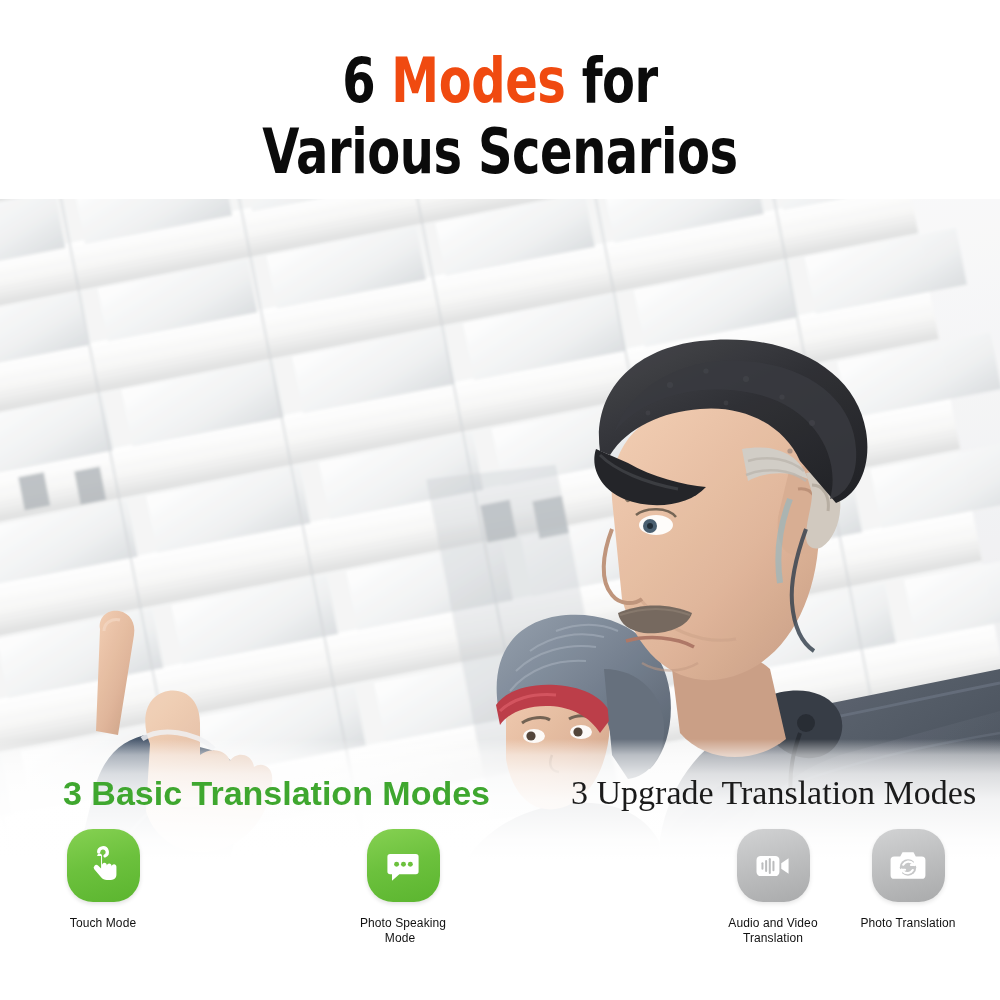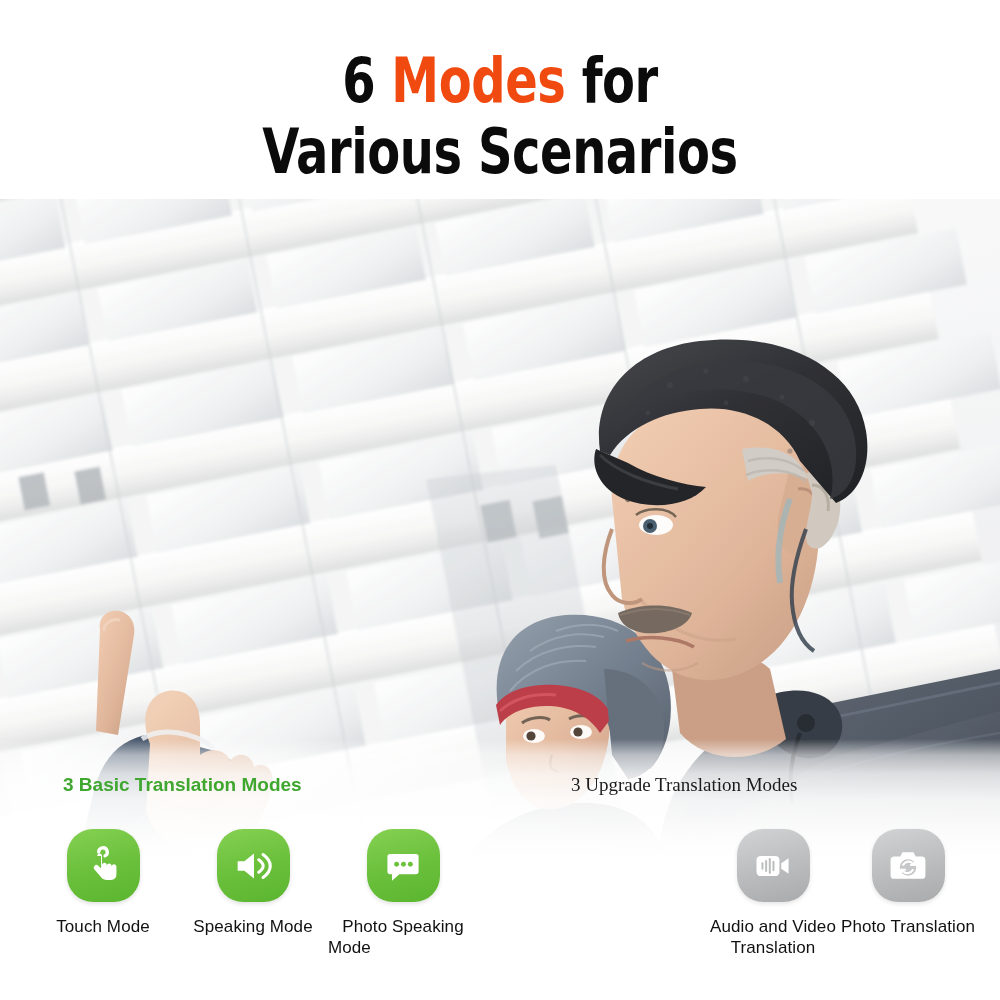--- a/index.html
+++ b/index.html
@@ -40,21 +40,21 @@
         rgba(255,255,255,0.55) 556px,
         rgba(255,255,255,0.80) 575px,
         rgba(255,255,255,0.93) 600px,
         rgba(255,255,255,0.99) 640px,
         rgba(255,255,255,1) 660px,
         rgba(255,255,255,1) 768px);
   }
 
   
   .sec-head {
-    position:absolute; font-size:19px; font-weight:bold; white-space:nowrap;
+    position:absolute; font-size:34px; font-weight:bold; white-space:nowrap;
   }
   .sec-head.basic   { left:63px;  top:757px; color:#3FA72F; }
   .sec-head.upgrade { left:571px; top:757px; color:#1b1b1b; font-weight:normal;font-family:Liberation Serif, serif; }
 
   
   .mode { position:absolute; width:150px; text-align:center; }
   .mode .tile {
     width:73px; height:73px; margin:0 auto;
     border-radius:26px;
     display:flex; align-items:center; justify-content:center;
@@ -63,25 +63,25 @@
   .mode.green .tile {
     background:linear-gradient(165deg,#86d152 0%,#6cc13d 48%,#5bb52f 100%);
     box-shadow:0 2px 4px rgba(0,0,0,0.12);
   }
   .mode.gray .tile {
     background:linear-gradient(165deg,#d2d3d4 0%,#bcbdbe 52%,#a9aaab 100%);
     box-shadow:0 2px 4px rgba(0,0,0,0.10);
   }
   .mode .tile svg { display:block; }
   .mode .caption {
-    margin-top:14px; font-size:17px; color:#111; line-height:1.25;
+    margin-top:14px; font-size:12px; color:#111; line-height:1.25;
     letter-spacing:0.1px;
   }
   .mode .caption .l2 { display:block; }
-  .mode.r2 .caption .l2 { text-align:left; padding-right:6px; }
+  .mode.r2 .caption .l2 { text-align:center; padding-right:6px; }
   .mode.r3 .caption .l2 { text-align:center; }
 
   
   #mode-touch         { left:28px;  top:812px; }
   #mode-speaking      { left:178px; top:812px; }
   #mode-freespeaking  { left:328px; top:812px; }
   #mode-offline       { left:553px; top:812px; }
   #mode-audiovideo    { left:698px; top:812px; }
   #mode-photo         { left:833px; top:812px; }
 </style>
@@ -411,32 +411,20 @@
       <svg width="46" height="46" viewBox="0 0 48 48" fill="none">
         <path d="M19.5 9.5a4.5 4.5 0 1 1 6.6 3.97" stroke="#ffffff" stroke-width="3.4" stroke-linecap="round" fill="none"></path>
         <path d="M22 13.5v13.2l-3.2-3.1a2.7 2.7 0 0 0-3.9 3.7l7.1 8.4c1.6 1.9 3.5 2.9 6 2.9h4.3c3.4 0 5.7-2.3 5.7-5.7v-8.1c0-1.4-1.1-2.5-2.5-2.5s-2.5 1.1-2.5 2.5v-.9c0-1.4-1.1-2.5-2.5-2.5s-2.5 1.1-2.5 2.5v-.9c0-1.4-1.1-2.5-2.5-2.5s-2.5 1.1-2.5 2.5V13.5c0-1.4-1.1-2.5-2.5-2.5s-2.6 1.1-2.6 2.5z" fill="#ffffff"></path>
       </svg>
     </div>
     <div class="caption">
       <span>Touch Mode</span>
     </div>
   </div>
 
-  <div class="mode green" id="mode-speaking">
-    <div class="tile">
-      <svg width="46" height="46" viewBox="0 0 48 48" fill="none">
-        <path d="M8 19h7l10-8v26l-10-8H8z" fill="#ffffff"></path>
-        <path d="M30 17.5c3 2.2 4.6 4.6 4.6 6.5s-1.6 4.3-4.6 6.5" stroke="#ffffff" stroke-width="3.2" stroke-linecap="round" fill="none"></path>
-        <path d="M34.5 12c5 3.6 7.5 7.7 7.5 12s-2.5 8.4-7.5 12" stroke="#ffffff" stroke-width="3.2" stroke-linecap="round" fill="none"></path>
-      </svg>
-    </div>
-    <div class="caption">
-      <span>Speaking Mode</span>
-    </div>
-  </div>
 
   <div class="mode green r2" id="mode-freespeaking">
     <div class="tile">
       <svg width="44" height="44" viewBox="0 0 48 48" fill="none">
         <path d="M10 11h28a3 3 0 0 1 3 3v16a3 3 0 0 1-3 3H20l-8 7v-7h-2a3 3 0 0 1-3-3V14a3 3 0 0 1 3-3z" fill="#ffffff"></path>
         <circle cx="17" cy="22" r="2.7" fill="#6cc13d"></circle>
         <circle cx="24.5" cy="22" r="2.7" fill="#6cc13d"></circle>
         <circle cx="32" cy="22" r="2.7" fill="#6cc13d"></circle>
       </svg>
     </div>

